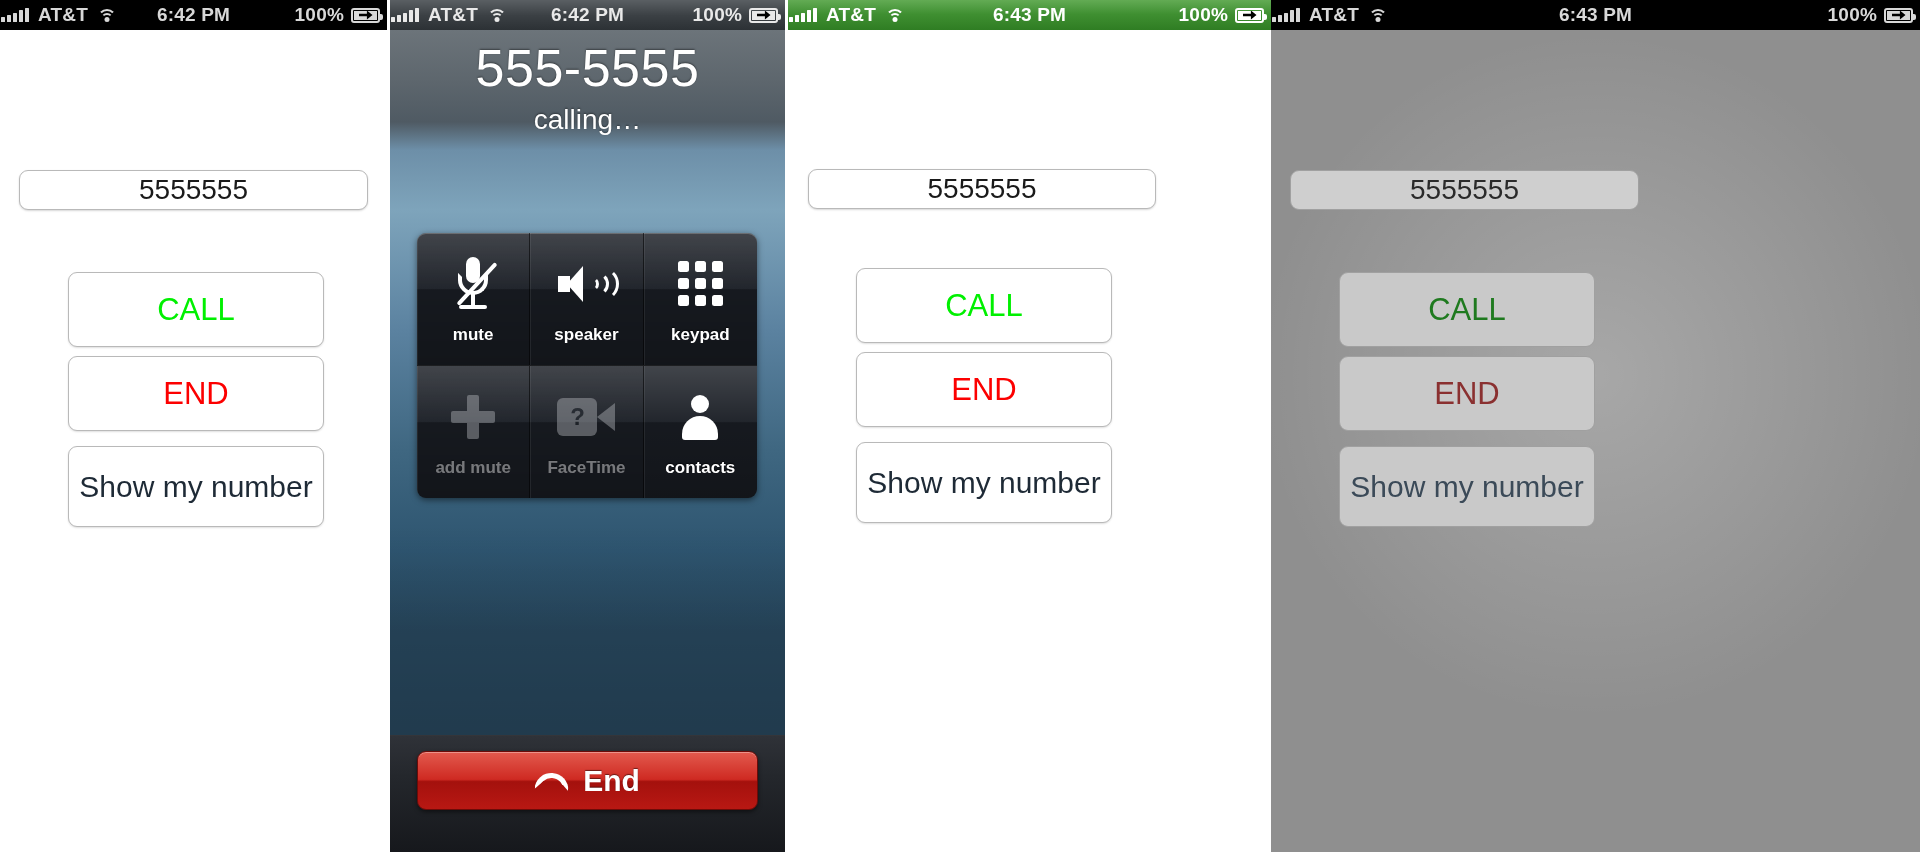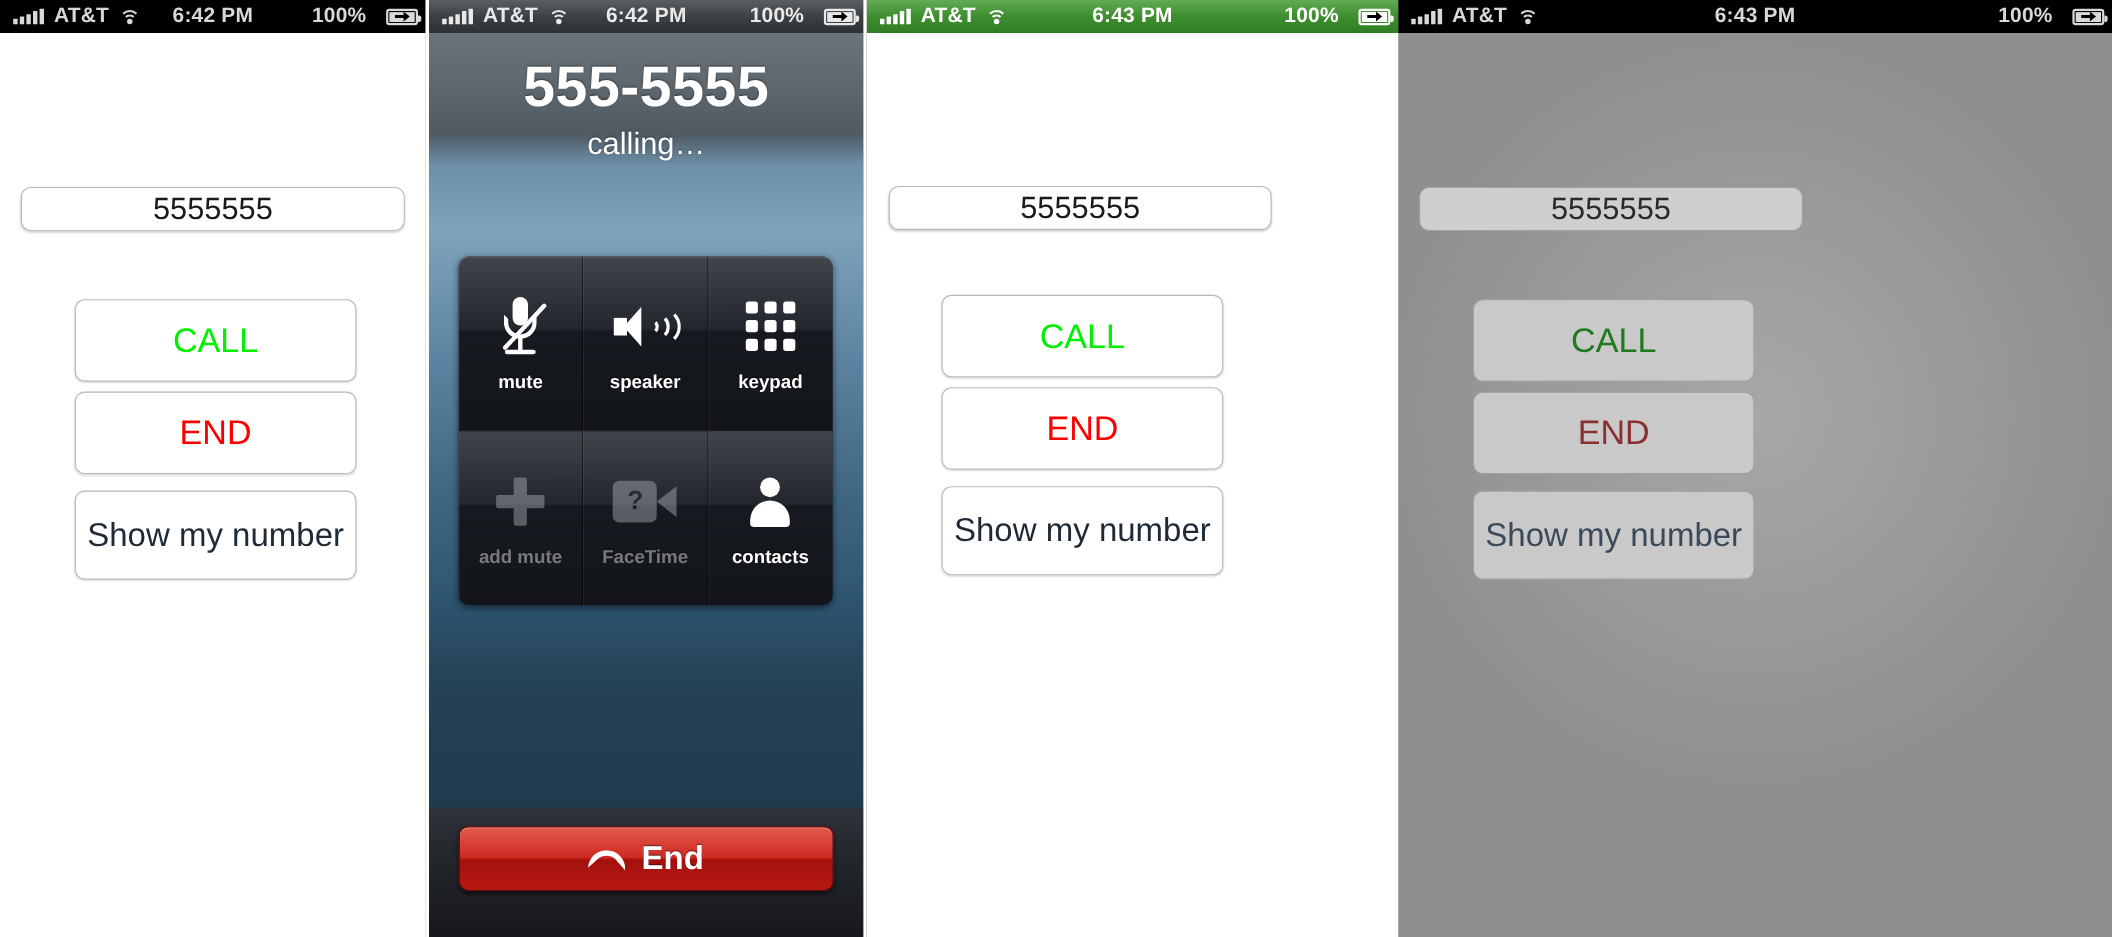--- a/index.html
+++ b/index.html
@@ -30,23 +30,23 @@
     background: #000;
   }
   .statusbar.grad {
     background: linear-gradient(#5a5f63, #3b4044 52%, #2c3135);
     color: #e9e9e9;
   }
   .statusbar.green {
     background: linear-gradient(#63ab54, #3f8f31 48%, #2f7d23);
     color: #ffffff;
   }
-  .sb-left { display: flex; align-items: center; gap: 9px; padding-left: 12px; justify-content: flex-end; }
+  .sb-left { display: flex; align-items: center; gap: 9px; padding-left: 1px; justify-content: flex-end; }
   .sb-center { position: absolute; left: 0; right: 0; text-align: center; pointer-events: none; }
-  .sb-right { margin-left: auto; display: flex; align-items: center; gap: 18px; padding-right: 7px; }
+  .sb-right { margin-left: auto; display: flex; align-items: center; gap: 7px; padding-right: 7px; }
 
   
   .bars { display: flex; align-items: flex-end; gap: 2px; height: 14px; }
   .bars i { width: 4px; background: currentColor; border-radius: .5px; display: block; }
   .bars i:nth-child(1) { height: 5px; }
   .bars i:nth-child(2) { height: 7px; }
   .bars i:nth-child(3) { height: 9px; }
   .bars i:nth-child(4) { height: 12px; }
   .bars i:nth-child(5) { height: 14px; }
 
@@ -111,25 +111,25 @@
   .callscreen {
     position: relative; height: calc(100% - 30px);
     background:
       linear-gradient(rgba(0,0,0,0) 60%, rgba(0,0,0,.25)),
       linear-gradient(#6c747a 0px, #5d666d 52px, #4f5a63 92px,
                       #6d8fa8 120px, #7ea4bb 180px, #5b82a0 300px,
                       #3f6781 420px, #2e5570 520px, #27465c 600px);
   }
   .callheader { position:absolute; top:0; left:0; right:0; height: 120px;
     text-align:center; color:#fff; text-shadow: 0 -1px 2px rgba(0,0,0,.45); }
-  .callnum { font-size: 52px; font-weight: 700; letter-spacing: .5px; padding-top: 19px; }
+  .callnum { font-size: 52px; font-weight: 400; letter-spacing: .5px; padding-top: 8px; }
   .callstate { font-size: 28px; font-weight: 300; padding-top: 6px; }
 
   .grid {
-    position: absolute; left: 27px; top: 203px; width: 340px; height: 317px;
+    position: absolute; left: 27px; top: 203px; width: 340px; height: 265px;
     display: grid; grid-template-columns: 1fr 1fr 1fr; grid-template-rows: 1fr 1fr;
     border-radius: 9px; overflow: hidden;
     background: #1b1f26;
     box-shadow: 0 1px 0 rgba(255,255,255,.22) inset, 0 2px 6px rgba(0,0,0,.5);
   }
   .cell {
     position: relative;
     display: flex; flex-direction: column; align-items: center; justify-content: center;
     color: #fff; gap: 10px;
     background: linear-gradient(rgba(255,255,255,.17), rgba(255,255,255,.03) 42%, rgba(0,0,0,.18) 43%, rgba(0,0,0,.32));

